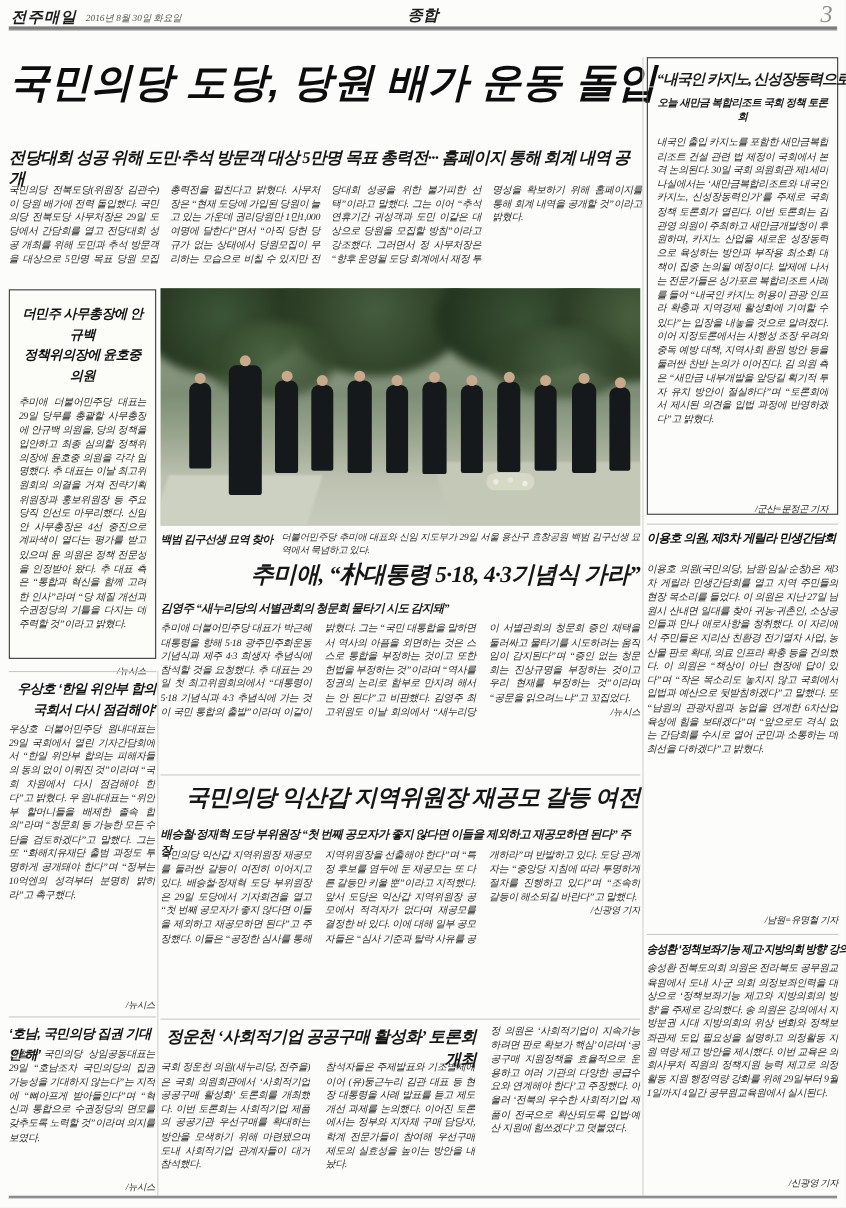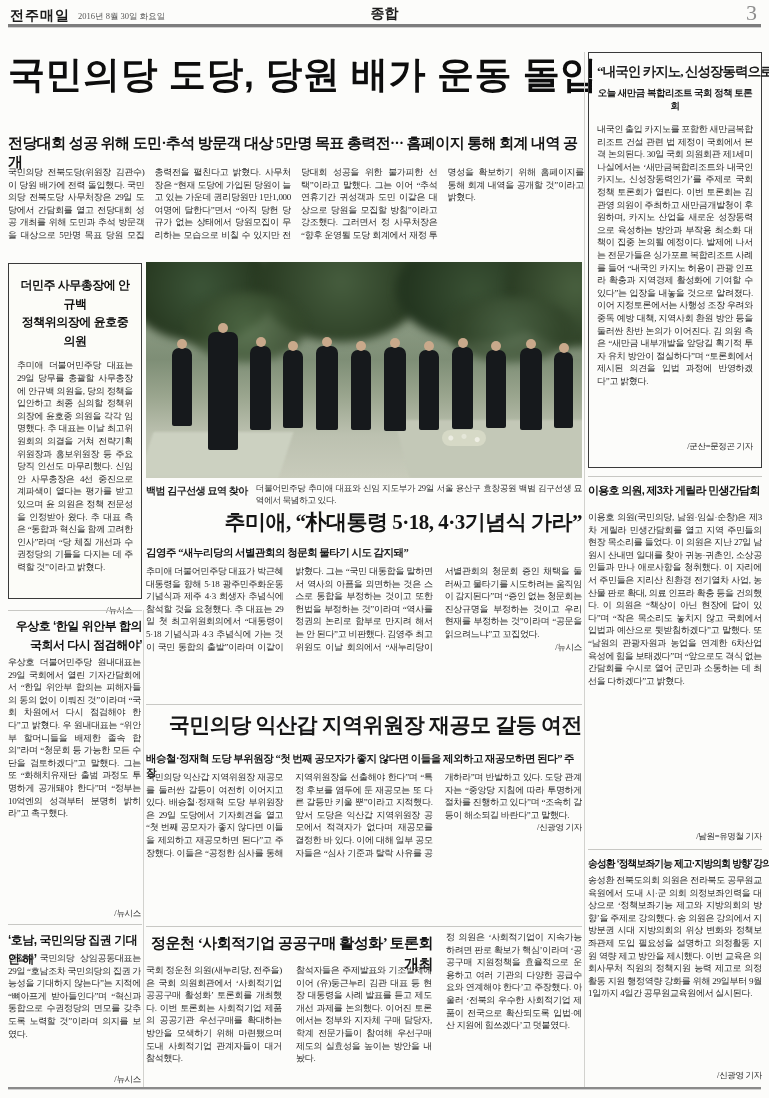--- a/index.html
+++ b/index.html
@@ -1,17 +1,17 @@
 <!DOCTYPE html>
 <html lang="ko"><head>
 <meta charset="utf-8">
 <style>
   html,body{margin:0;padding:0;background:#e8e8e4;}
   .page{position:relative;width:769px;height:1098px;background:#fcfcfa;margin:0 auto;
-        font-family:"Liberation Serif",serif;color:#1c1c1c;overflow:hidden;}
+        font-family:"Liberation Serif",serif;color:#1c1c1c;overflow:hidden;font-style:italic;}
   [data-name]{box-sizing:border-box;}
 
   
   .masthead{position:absolute;left:0;top:0;width:769px;height:30px;}
   .paper-name{position:absolute;left:10px;top:7px;font-family:"Liberation Sans",sans-serif;
               font-weight:800;font-size:14px;letter-spacing:1px;}
   .edition-date{position:absolute;left:78px;top:11px;font-size:8.5px;color:#555;}
   .section-name{position:absolute;left:0;right:0;top:5px;text-align:center;
                 font-family:"Liberation Sans",sans-serif;font-weight:800;font-size:14px;}
   .page-number{position:absolute;right:12px;top:0px;font-size:22px;color:#8e8e8e;}
@@ -90,21 +90,21 @@
   .jeong-col3{left:446px;top:931px;height:159px;}
 
   
   .casino-box{position:absolute;left:588px;top:52px;width:174px;height:416px;
       border:1px solid #3a3a3a;padding:10px 8px 6px;}
   .casino-head{font-size:13.5px;font-weight:700;text-align:center;letter-spacing:-1px;
       white-space:nowrap;margin-bottom:6px;}
   .casino-sub{font-family:"Liberation Sans",sans-serif;font-size:9.5px;font-weight:700;
       text-align:center;letter-spacing:-0.5px;margin-bottom:10px;}
   .casino-body{height:318px;}
-  .casino-byline{margin-top:0;}
+  .casino-byline{margin-top:16px;}
 
   .lee-head{position:absolute;left:588px;top:482px;width:174px;font-size:11px;white-space:nowrap;
       letter-spacing:-0.7px;}
   .lee-body{position:absolute;left:588px;top:511px;width:174px;height:326px;}
   .lee-byline{position:absolute;left:588px;top:831px;width:174px;}
 
   .song-head{position:absolute;left:588px;top:855px;width:174px;font-size:10.5px;white-space:nowrap;
       letter-spacing:-0.8px;transform:scaleX(0.92);transform-origin:left;}
   .song-body{position:absolute;left:588px;top:874px;width:174px;height:198px;}
   .song-byline{position:absolute;left:588px;top:1070px;width:174px;}

